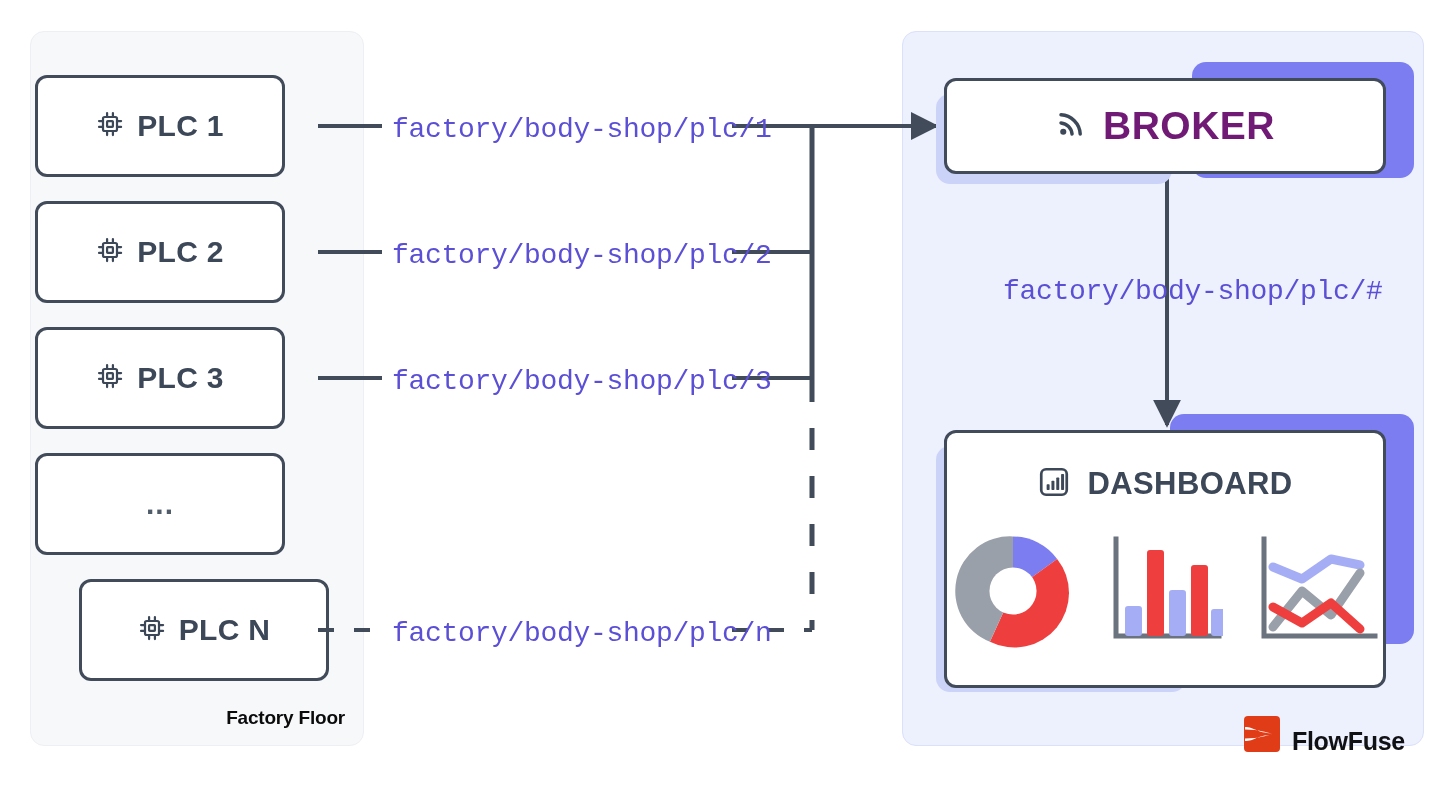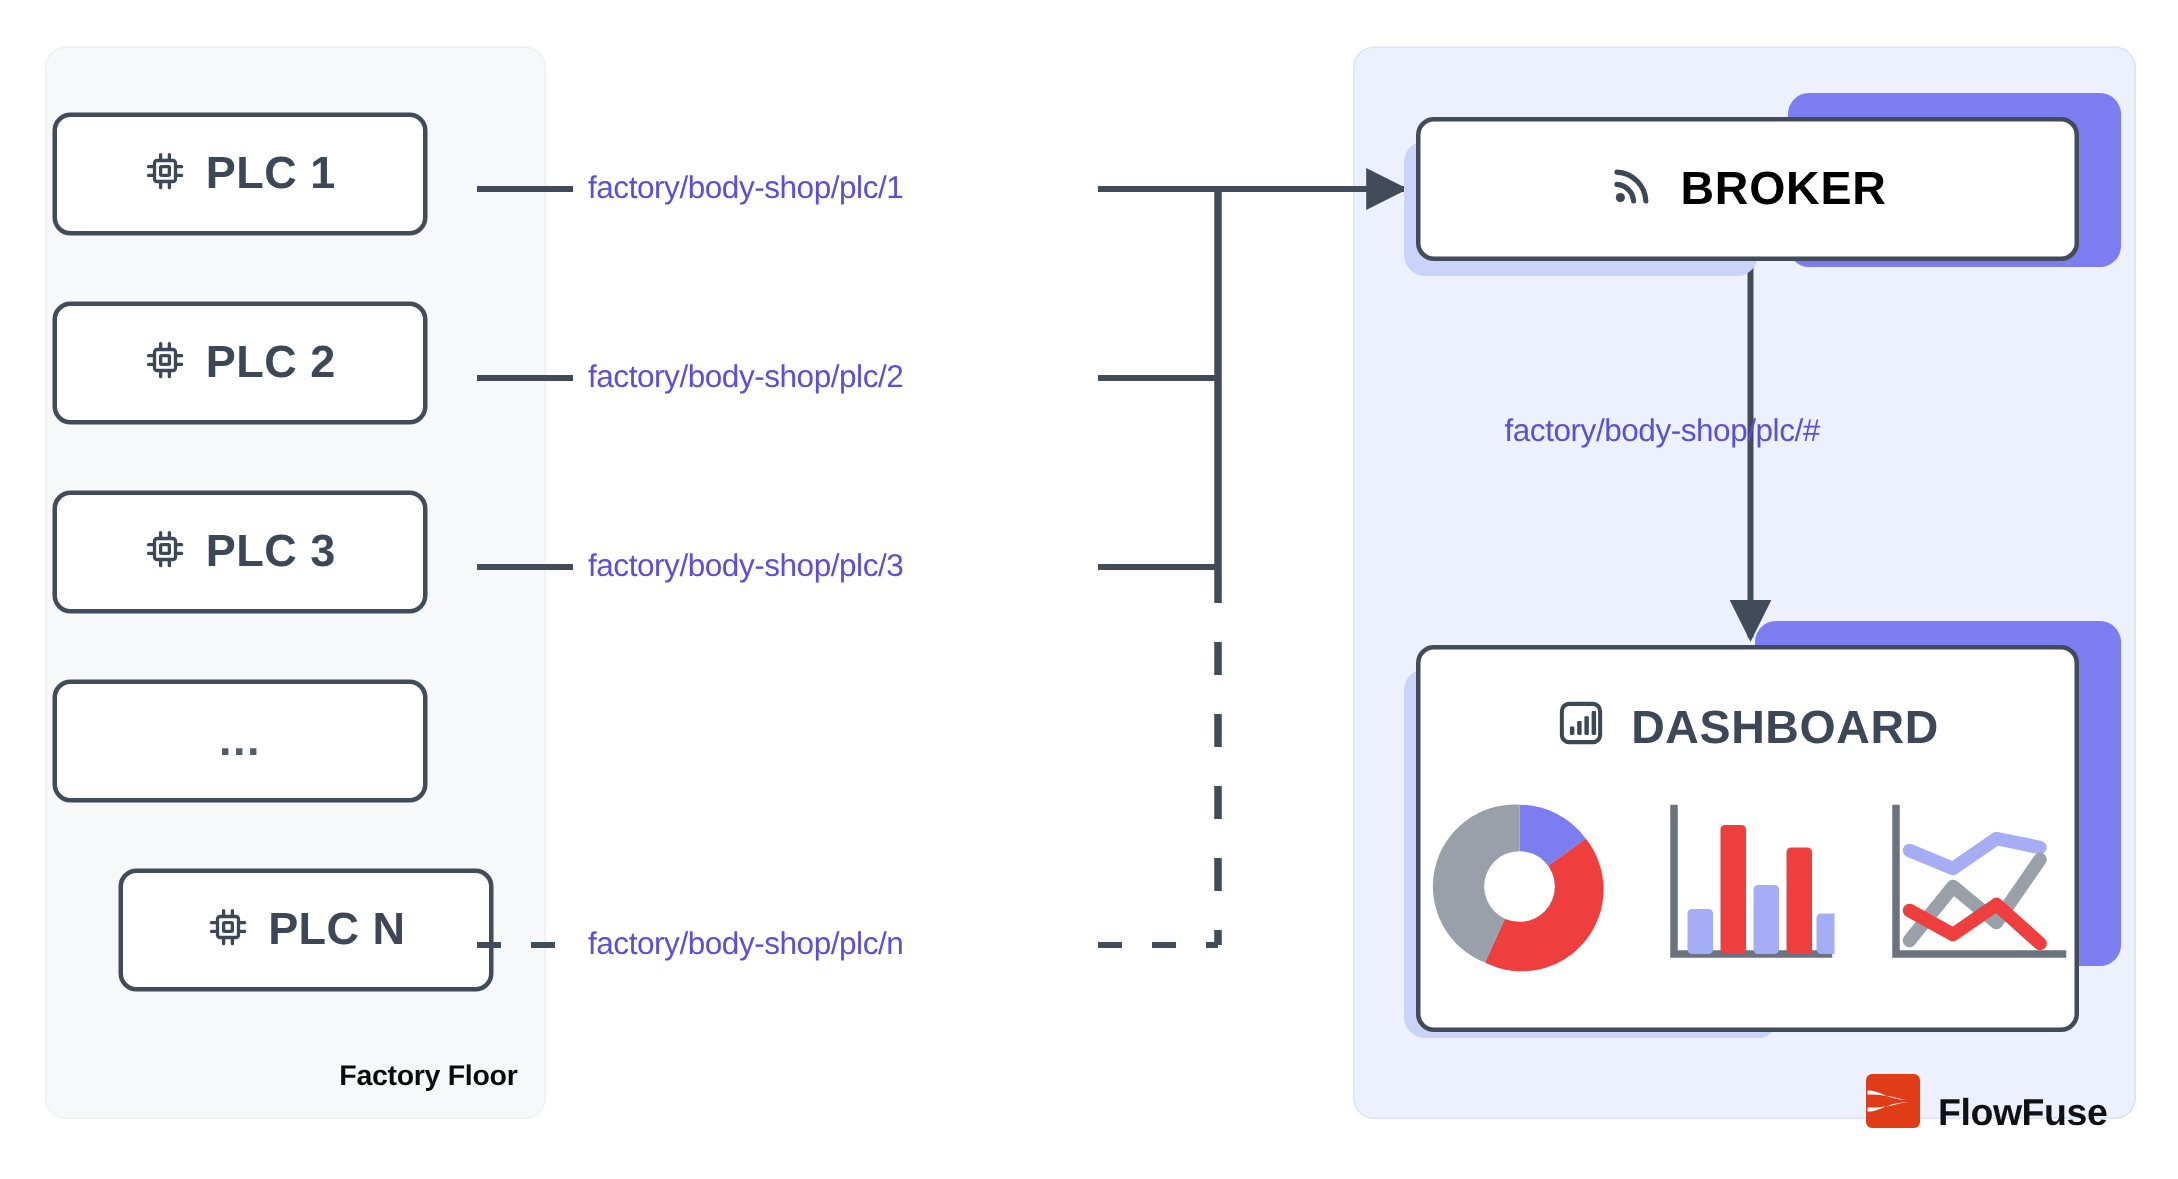--- a/index.html
+++ b/index.html
@@ -39,21 +39,21 @@
     font-size: 19px;
     font-weight: bold;
     color: #0b0b0c;
     letter-spacing: -0.2px;
   }
 
   .plc-box {
     position: absolute;
     left: 35px;
     width: 250px;
-    height: 82px;
+    height: 102px;
     background: #ffffff;
     border: 3px solid #414b5a;
     border-radius: 12px;
     box-sizing: border-box;
     display: flex;
     align-items: center;
     justify-content: center;
     gap: 13px;
   }
   .plc-label {
@@ -67,22 +67,22 @@
     font-weight: bold;
     color: #515c6b;
     letter-spacing: 1px;
     line-height: 0.6;
   }
   .chip-icon { display: block; }
 
   
   .topic {
     position: absolute;
-    font-family: Liberation Sans, sans-serif;
-    font-size: 21px;
+    font-family: Liberation Mono, monospace;
+    font-size: 28px;
     color: #5b4fd6;
     white-space: nowrap;
     letter-spacing: -0.3px;
   }
 
   
   .broker-panel {
     position: absolute;
     left: 902px;
     top: 31px;
@@ -116,23 +116,23 @@
     left: 944px;
     top: 78px;
     width: 442px;
     height: 96px;
     display: flex;
     align-items: center;
     justify-content: center;
     gap: 16px;
   }
   .broker-label {
-    font-size: 31px;
-    font-weight: bold;
-    color: #000000;
+    font-size: 39px;
+    font-weight: bold;
+    color: #701a75;
     letter-spacing: 0.5px;
   }
 
   .dash-card {
     left: 944px;
     top: 430px;
     width: 442px;
     height: 258px;
   }
   .dash-head {

